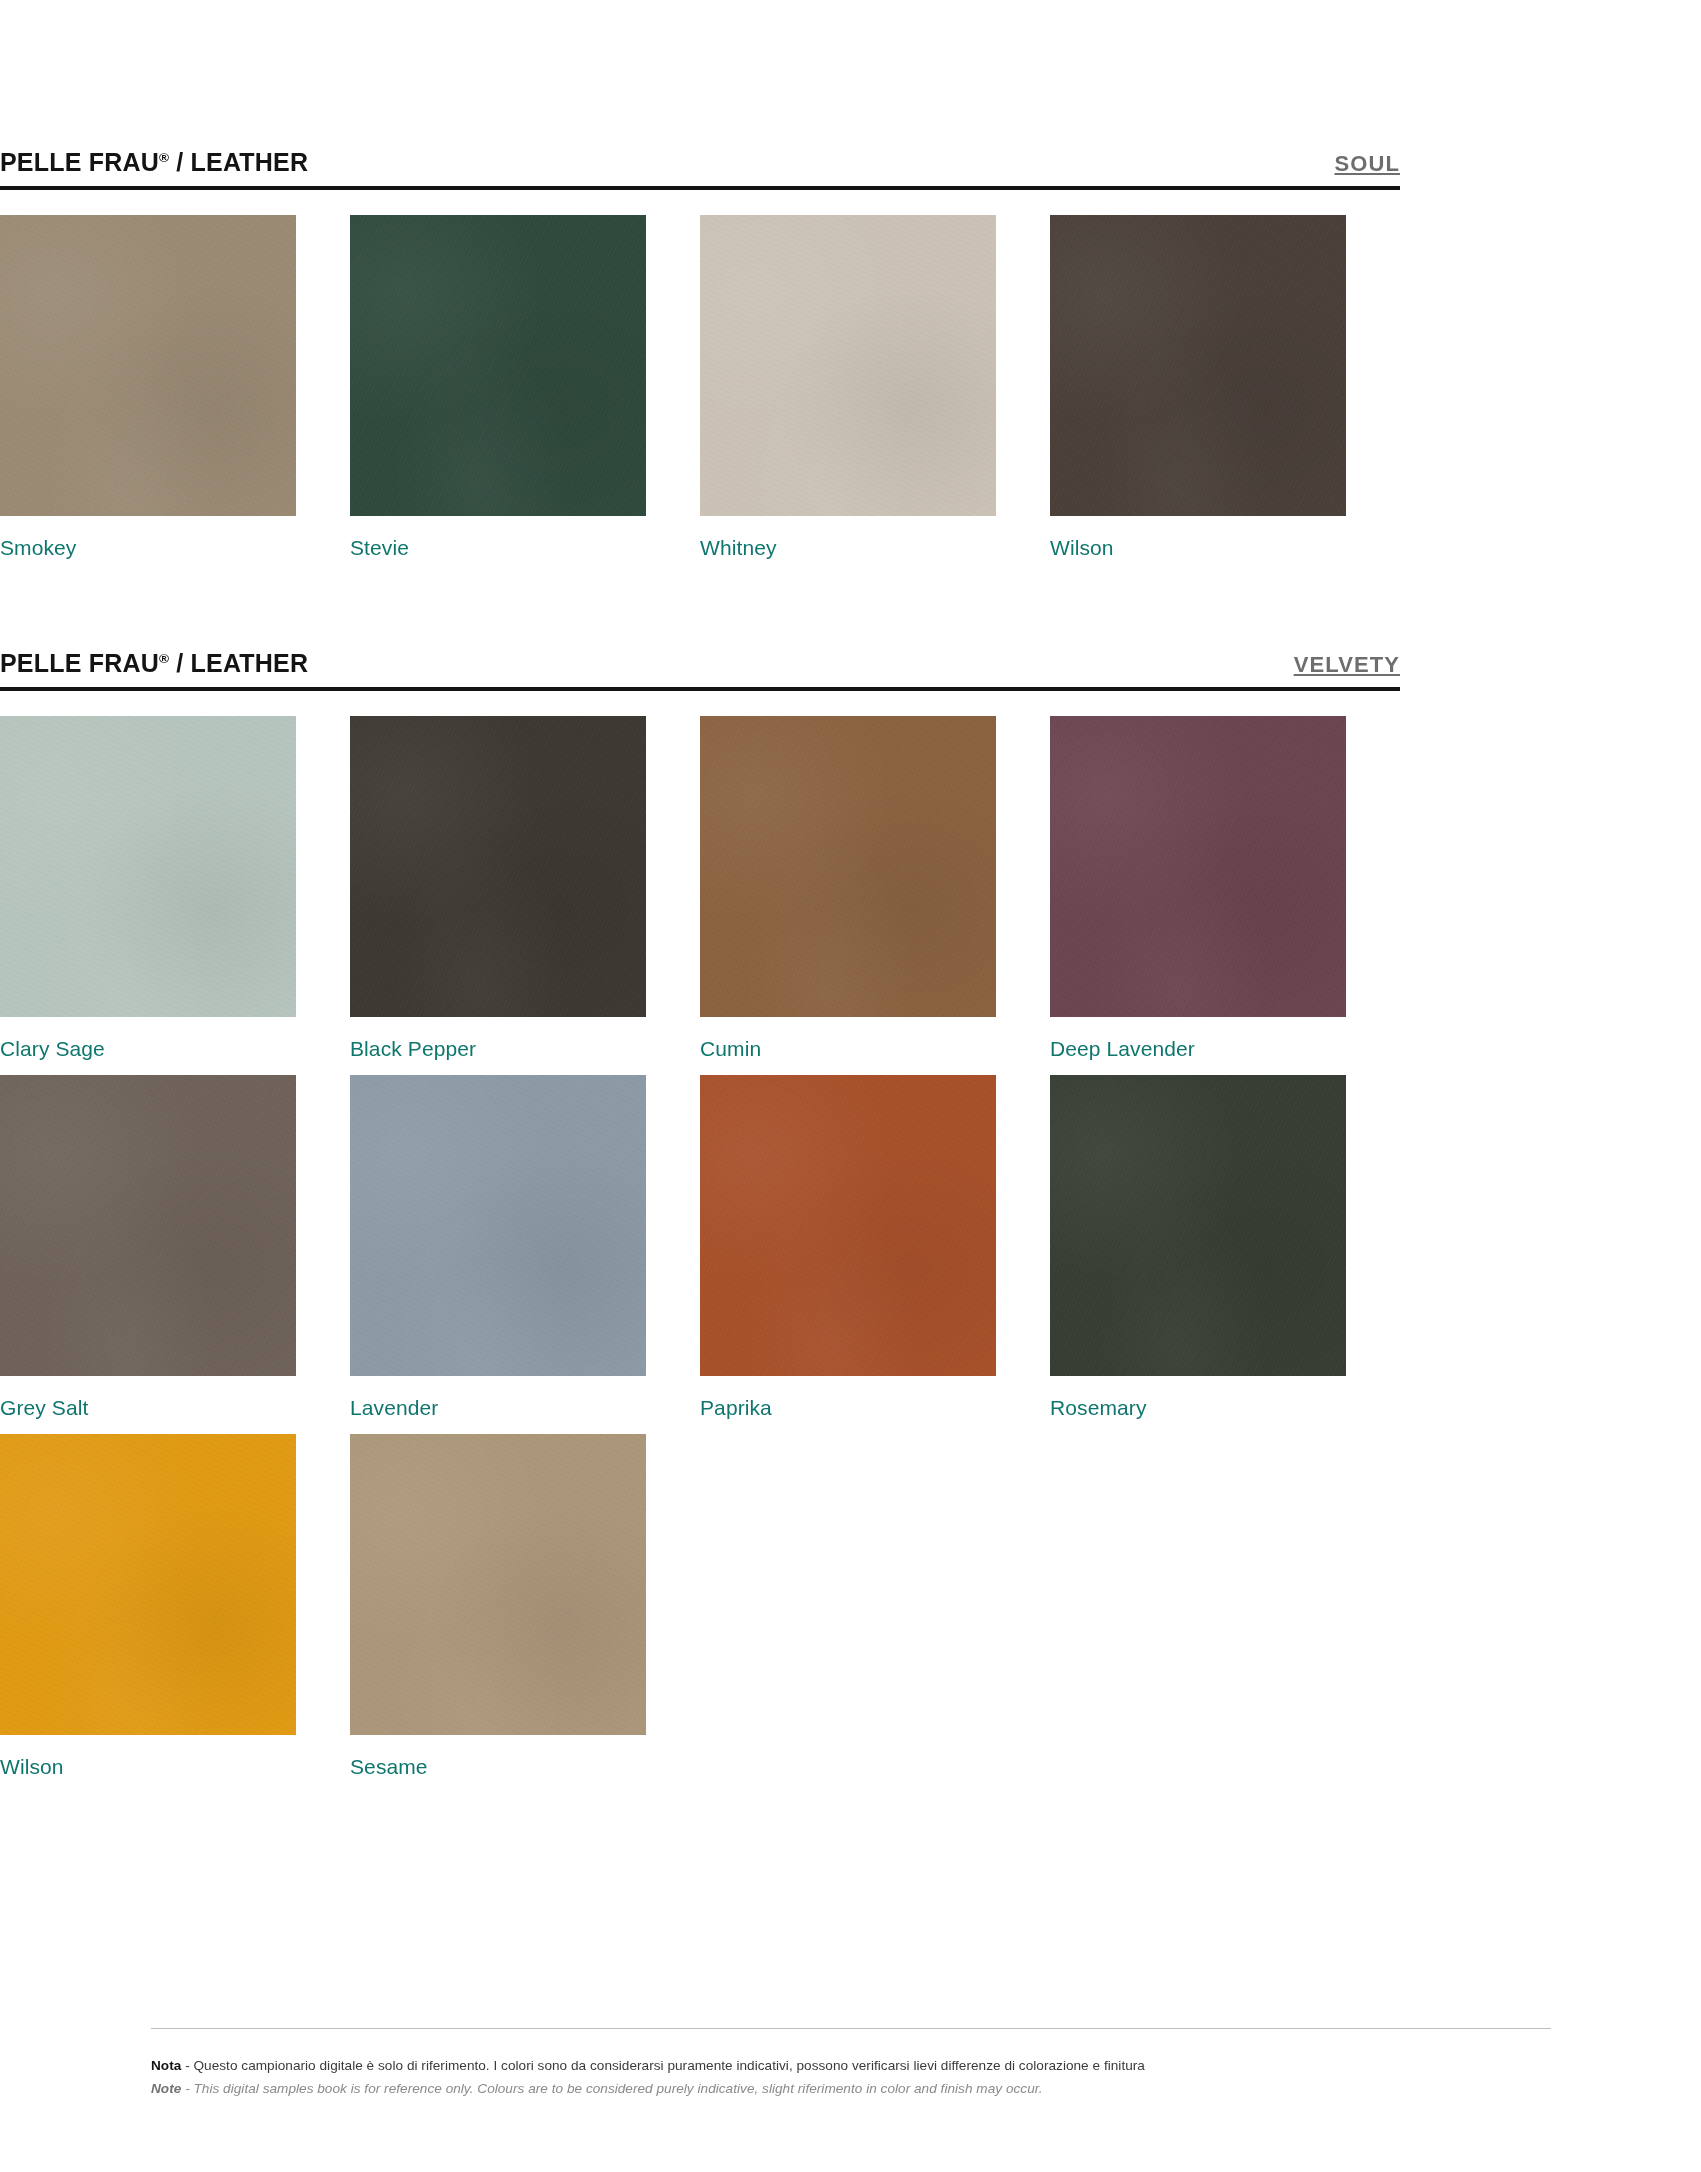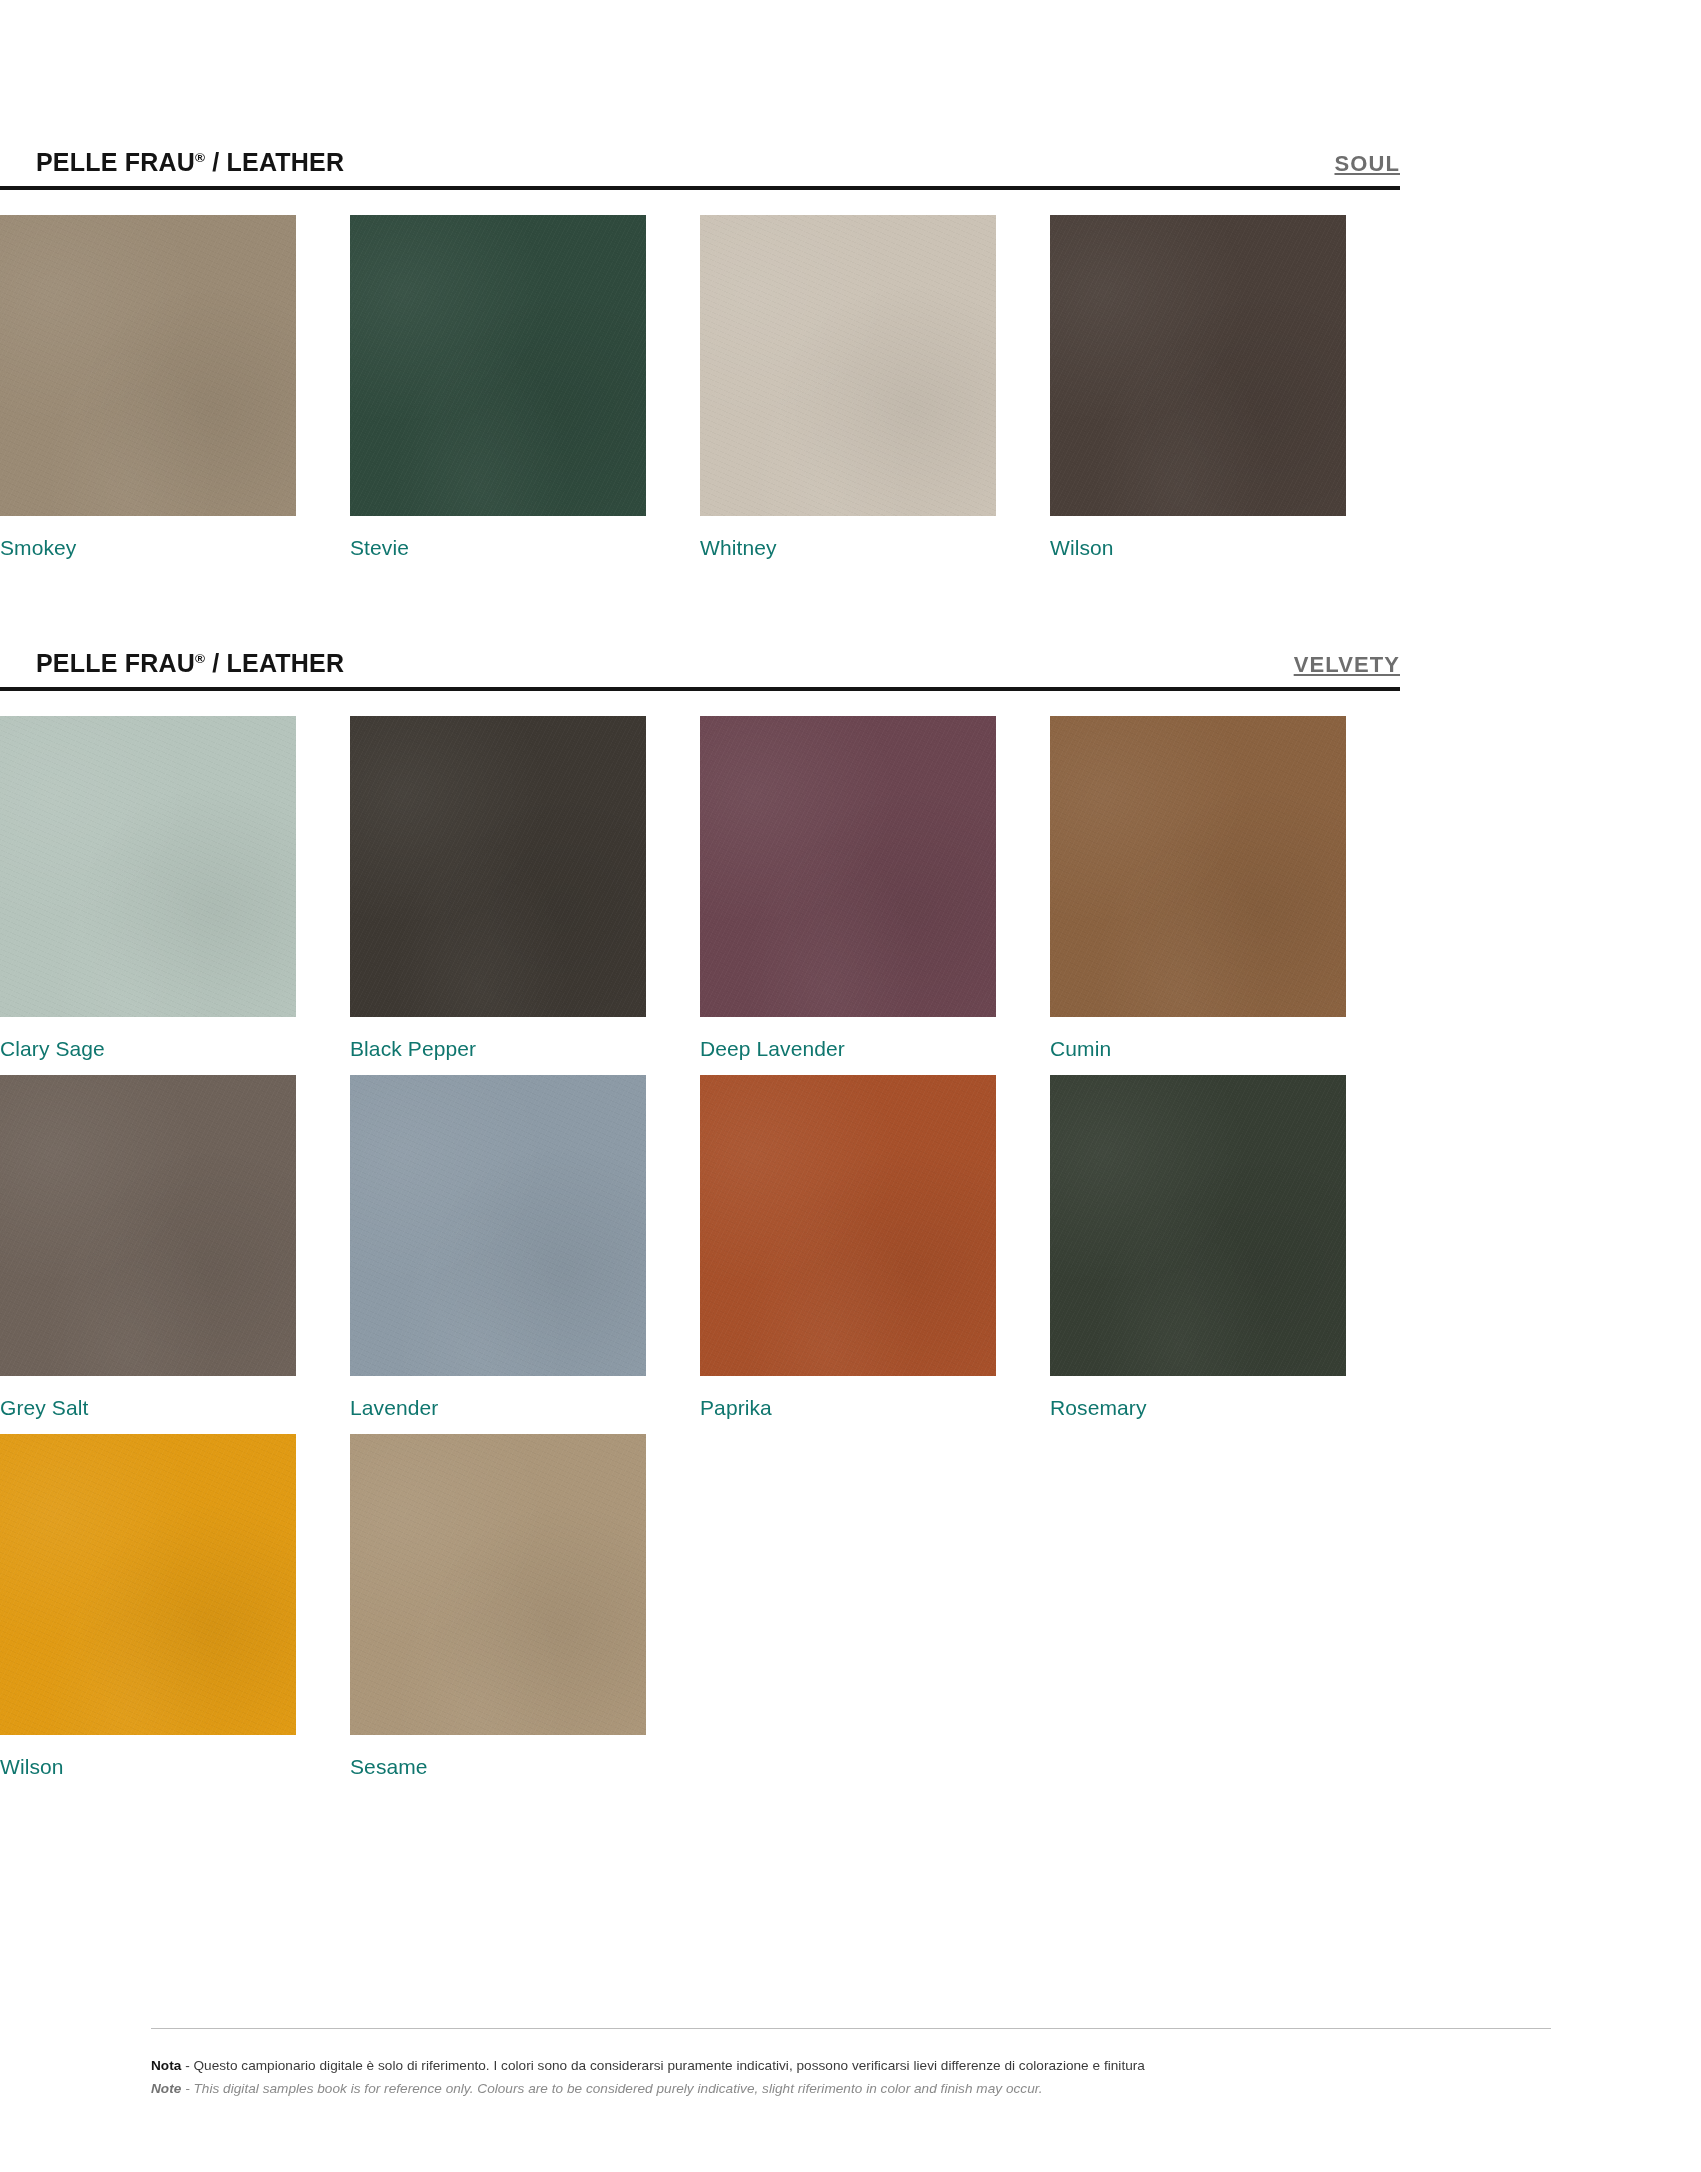--- a/index.html
+++ b/index.html
@@ -37,21 +37,20 @@
     height: 42px;
   }
 
   .section-title {
     font-size: 25px;
     font-weight: 700;
     letter-spacing: 0.2px;
     color: #141414;
     line-height: 1;
     white-space: nowrap;
-    padding-left: 36px;
   }
 
   .section-title sup {
     font-size: 13.6px;
     vertical-align: super;
     font-weight: 700;
     line-height: 0;
   }
 
   .section-collection {
@@ -197,26 +196,26 @@
     <div class="swatch-grid" id="grid-1">
         <div class="swatch-cell">
           <div class="swatch-chip" style="background-color: rgb(181, 196, 188);"></div>
           <div class="swatch-label">Clary Sage</div>
         </div>
         <div class="swatch-cell">
           <div class="swatch-chip" style="background-color: rgb(61, 56, 50);"></div>
           <div class="swatch-label">Black Pepper</div>
         </div>
         <div class="swatch-cell">
+          <div class="swatch-chip" style="background-color: rgb(138, 98, 64);"></div>
+          <div class="swatch-label">Cumin</div>
+        </div>
+        <div class="swatch-cell">
           <div class="swatch-chip" style="background-color: rgb(107, 69, 80);"></div>
           <div class="swatch-label">Deep Lavender</div>
-        </div>
-        <div class="swatch-cell">
-          <div class="swatch-chip" style="background-color: rgb(138, 98, 64);"></div>
-          <div class="swatch-label">Cumin</div>
         </div>
         <div class="swatch-cell">
           <div class="swatch-chip" style="background-color: rgb(110, 98, 89);"></div>
           <div class="swatch-label">Grey Salt</div>
         </div>
         <div class="swatch-cell">
           <div class="swatch-chip" style="background-color: rgb(140, 154, 166);"></div>
           <div class="swatch-label">Lavender</div>
         </div>
         <div class="swatch-cell">

